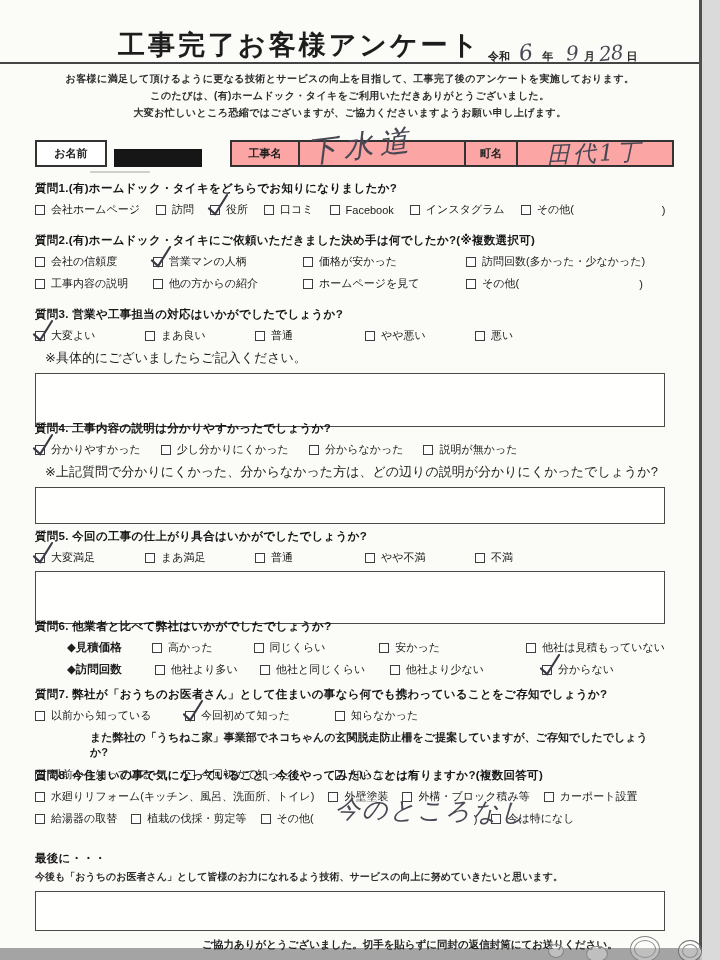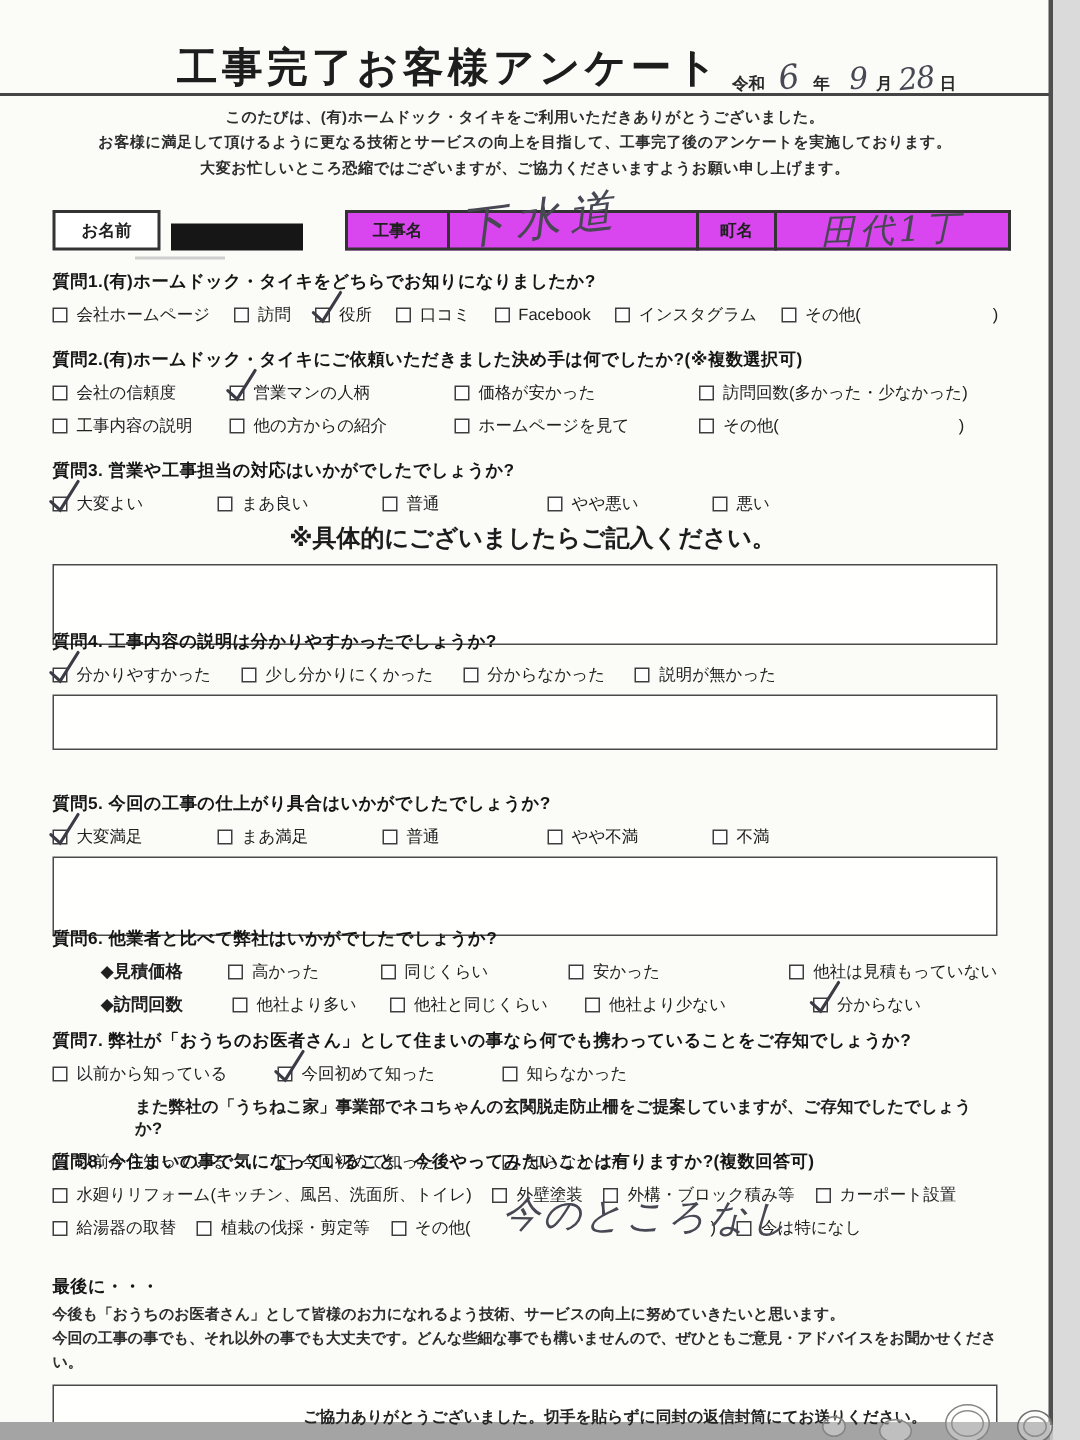--- a/index.html
+++ b/index.html
@@ -22,28 +22,28 @@
   .hw-month { display:inline-block; font-size:20px; transform:rotate(-4deg); margin:0 2px 0 10px; }
   .hw-day   { display:inline-block; font-size:20px; transform:rotate(-6deg); margin:0 1px; letter-spacing:-1px; }
 
   .intro { position:absolute; left:0; top:70px; width:700px; text-align:center; font-size:10px; font-weight:bold; color:#2e2e2e; line-height:17px; letter-spacing:0.4px; }
 
   
   .fields { top:140px; height:34px; }
   .name-box { position:absolute; left:0; top:0; width:72px; height:27px; border:2px solid #333; display:flex; align-items:center; justify-content:center; font-size:11px; font-weight:bold; background:#fff; }
   .redaction { position:absolute; left:79px; top:9px; width:88px; height:18px; background:#161616; }
   .work-table { position:absolute; left:195px; top:0; display:flex; height:27px; }
-  .work-table .cell { border:2px solid #333; border-left:none; display:flex; align-items:center; justify-content:center; font-size:11px; font-weight:bold; background:#d946ef; }
+  .work-table .cell { border:2px solid #333; border-left:none; display:flex; align-items:center; justify-content:center; font-size:11px; font-weight:bold; background:#fca5a5; }
   .work-table .cell:first-child { border-left:2px solid #333; }
   .c-lab1 { width:70px; } .c-val1 { width:166px; } .c-lab2 { width:52px;font-family:Liberation Mono, monospace; } .c-val2 { width:156px; }
   .hw-work { position:absolute; left:272px; top:-14px; font-size:30px; letter-spacing:6px; transform:rotate(-7deg); z-index:3; }
   .hw-town { position:absolute; left:512px; top:-2px; font-size:23px; letter-spacing:3px; transform:rotate(-2deg); z-index:3; }
 
   .q-title { font-size:11.5px; font-weight:bold; color:#161616; letter-spacing:0.3px; line-height:14px; }
-  .q-note  { font-size:16px; font-weight:bold; color:#1d1d1d; margin-top:6px; margin-left:10px;text-align:center; }
+  .q-note  { font-size:13px; font-weight:normal; color:#1d1d1d; margin-top:6px; margin-left:10px; }
   .q-sub   { font-size:11px; font-weight:bold; color:#1d1d1d; margin-top:7px; margin-left:55px; }
 
   .optrow { display:flex; align-items:center; margin-top:7px; }
   .opt { display:flex; align-items:center; white-space:nowrap; }
   .cb { width:10px; height:10px; border:1.5px solid #3e3e3e; background:#fff; margin-right:6px; flex:none; position:relative; }
   .lbl { font-size:11px; color:#202020; }
   .tick { position:absolute; left:-4px; top:-11px; width:21px; height:21px; overflow:visible; }
   .tick path { fill:none; stroke:#3b3b46; stroke-width:2.2; stroke-linecap:round; }
   .paren-gap-lg { display:inline-block; width:88px; }
   .paren-gap-md { display:inline-block; width:120px; }
@@ -87,22 +87,22 @@
     <span class="hw hw-year">6</span>
     <span>年</span>
     <span class="hw hw-month">9</span>
     <span>月</span>
     <span class="hw hw-day">28</span>
     <span>日</span>
   </div>
   <div class="rule"></div>
 
   <div class="intro">
+    <div>お客様に満足して頂けるように更なる技術とサービスの向上を目指して、工事完了後のアンケートを実施しております。</div>
     <div>このたびは、(有)ホームドック・タイキをご利用いただきありがとうございました。</div>
-    <div>お客様に満足して頂けるように更なる技術とサービスの向上を目指して、工事完了後のアンケートを実施しております。</div>
     <div>大変お忙しいところ恐縮ではございますが、ご協力くださいますようお願い申し上げます。</div>
   </div>
 
   <div class="sec fields">
     <div class="name-box">お名前</div>
     <div class="redaction"></div>
     <div class="faint-dash" style="left:55px; top:31px; width:60px;"></div>
     <div class="work-table">
       <div class="cell c-lab1">工事名</div>
       <div class="cell c-val1"></div>
@@ -248,20 +248,21 @@
         </span>
       <span class="opt">
           <span class="cb"></span>
           <span class="lbl">分からなかった</span>
         </span>
       <span class="opt">
           <span class="cb"></span>
           <span class="lbl">説明が無かった</span>
         </span>
     </div>
+    <div class="q-note">※上記質問で分かりにくかった、分からなかった方は、どの辺りの説明が分かりにくかったでしょうか?</div>
     <div class="fillbox h37"></div>
   </div>
 
   <div class="sec sec-q5">
     <div class="q-title">質問5. 今回の工事の仕上がり具合はいかがでしたでしょうか?</div>
     <div class="optrow slot110">
       <span class="opt">
           <span class="cb">
             <svg class="tick" viewBox="0 0 22 22">
               <path d="M2 14 L8.5 20 L21 0"></path>
@@ -412,21 +413,20 @@
           <span class="lbl">今は特になし</span>
         </span>
     </div>
     <div class="hw hw-q8">今のところなし</div>
   </div>
 
   <div class="sec sec-close">
     <div class="q-title">最後に・・・</div>
     <div class="closing-lines">
       <div>今後も「おうちのお医者さん」として皆様のお力になれるよう技術、サービスの向上に努めていきたいと思います。</div>
-      <div>今回の工事の事でも、それ以外の事でも大丈夫です。どんな些細な事でも構いませんので、ぜひともご意見・アドバイスをお聞かせください。</div>
     </div>
     <div class="fillbox h40"></div>
   </div>
 
 </div>
 
 <div class="footer-line">ご協力ありがとうございました。切手を貼らずに同封の返信封筒にてお送りください。</div>
 
 <span class="stamp st1"></span>
 <span class="stamp st2"></span>

